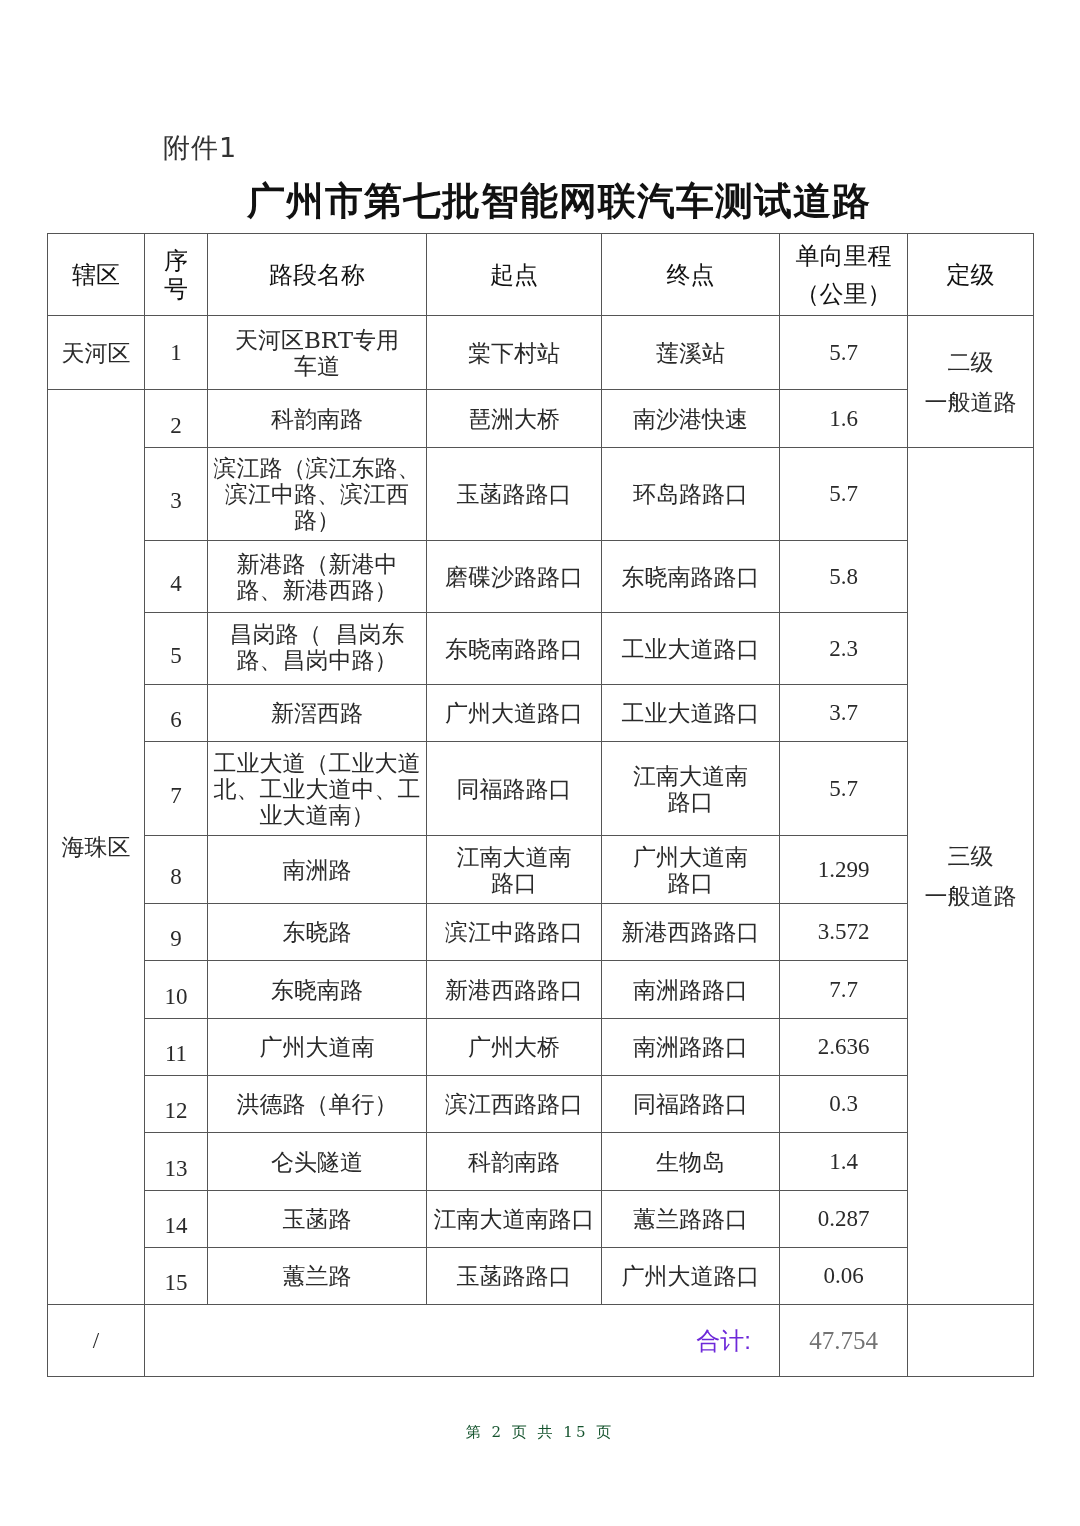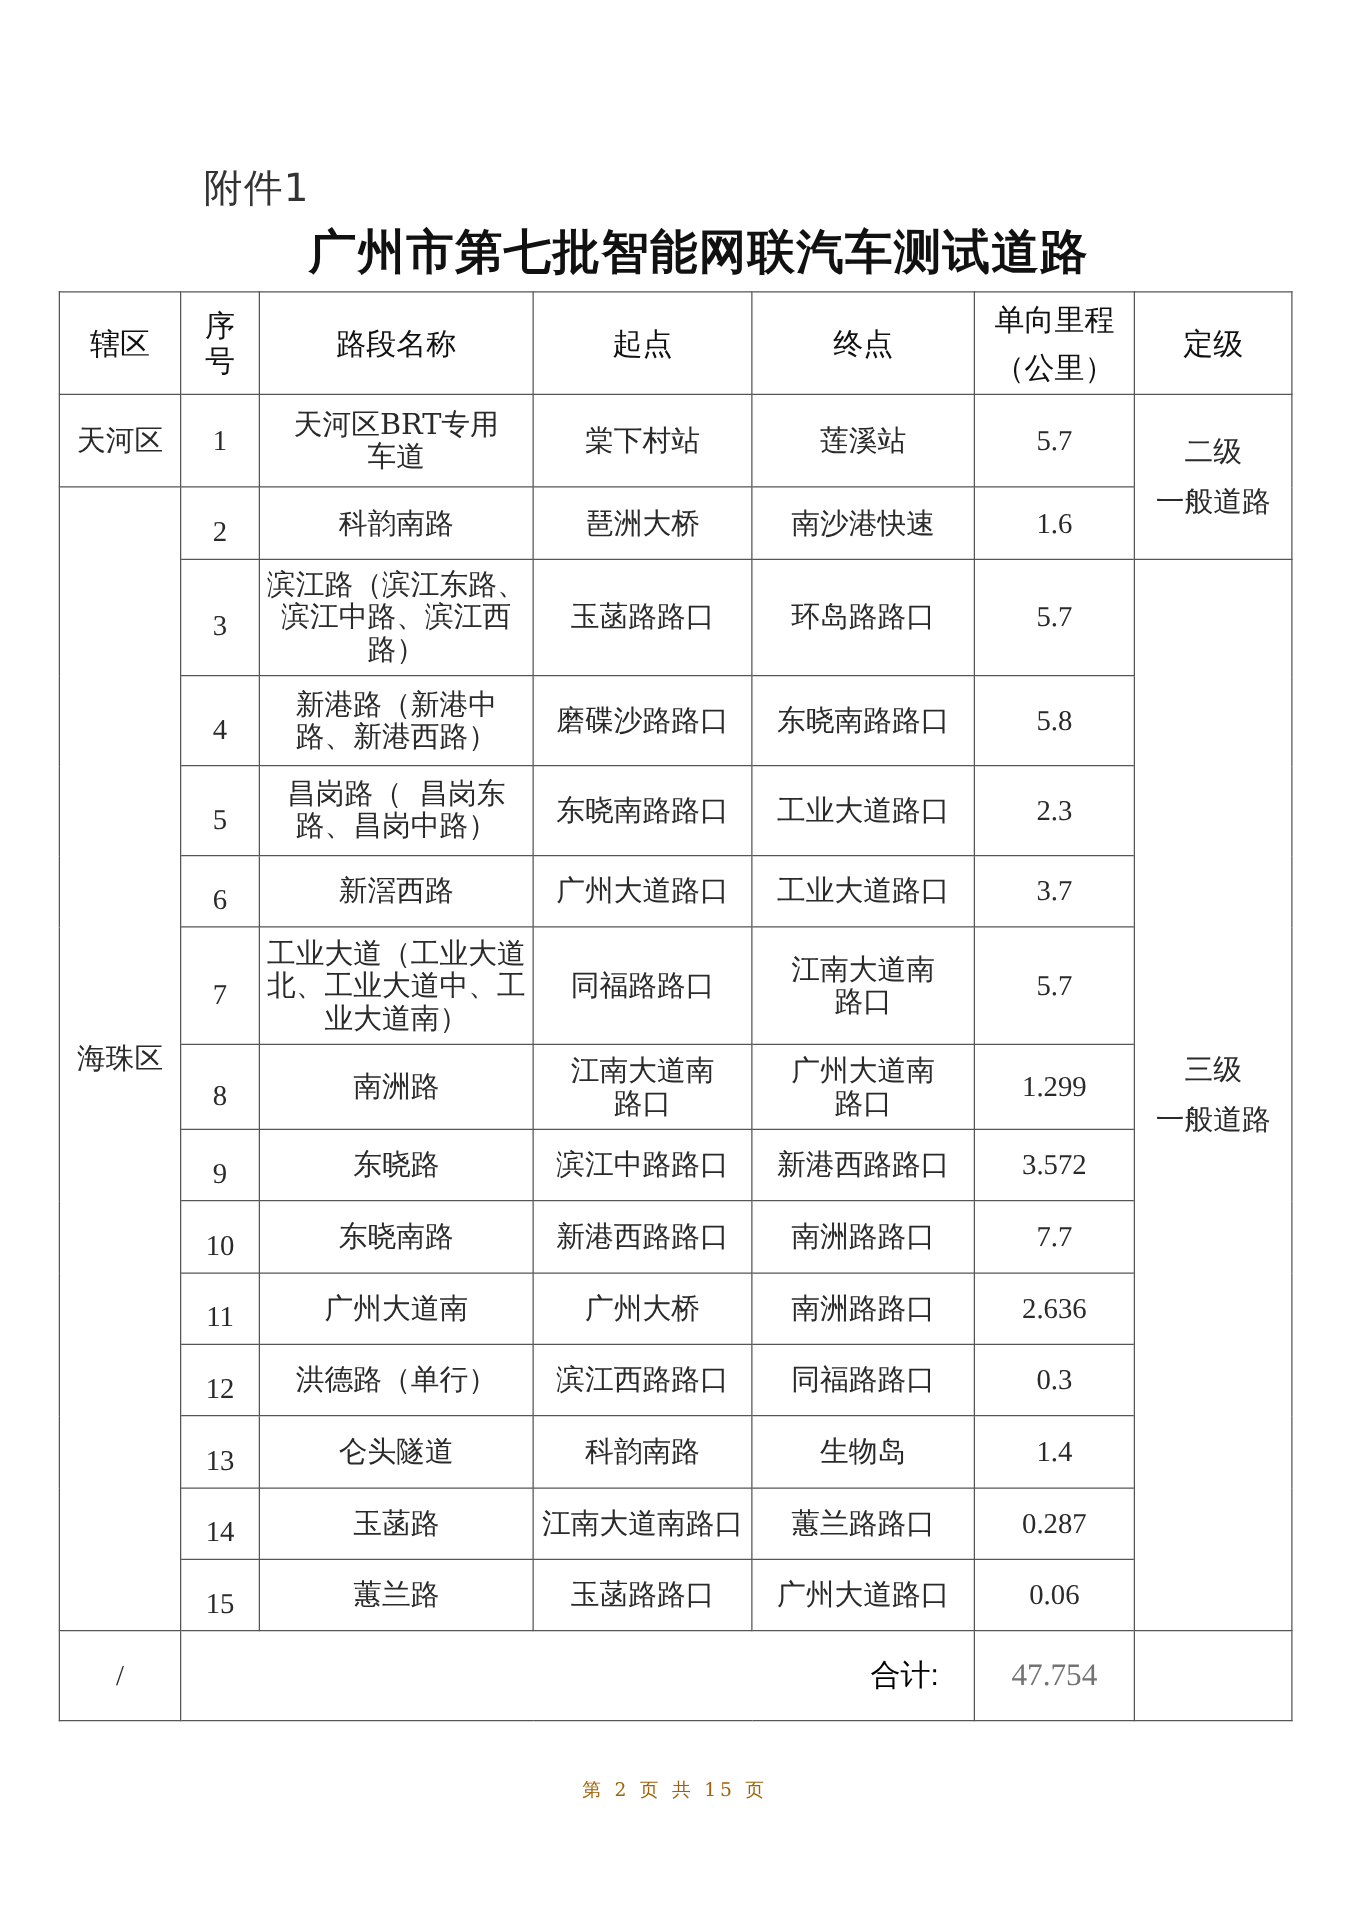--- a/index.html
+++ b/index.html
@@ -1,36 +1,36 @@
 <!DOCTYPE html>
 <html><head>
 <meta charset="utf-8">
 <style>
   html, body { margin:0; padding:0; background:#ffffff; }
   body { width:1080px; height:1526px; position:relative; overflow:hidden;
          font-family:"DejaVu Serif","Liberation Serif",serif; color:#2a2a2a; }
-  .attach { position:absolute; left:163px; top:130px; font-size:31px; color:#333;
+  .attach { position:absolute; left:163px; top:130px; font-size:27px; color:#333;
             font-family:"DejaVu Sans","Liberation Sans",sans-serif; letter-spacing:1px; }
   .title { position:absolute; left:0; width:1118px; top:176px; text-align:center;
            font-size:38px; font-weight:bold; color:#111; letter-spacing:1px;
            font-family:"DejaVu Serif","Liberation Serif",serif; }
   table.roads { position:absolute; left:47px; top:233px; width:986px;
                 border-collapse:collapse; table-layout:fixed; }
   table.roads td, table.roads th { border:1.5px solid #555; text-align:center;
         vertical-align:middle; padding:0 4px; font-size:23px; line-height:26px; font-weight:normal; }
   table.roads th { font-family:"DejaVu Sans","Liberation Sans",sans-serif; font-size:24px;
         color:#111; line-height:38px; }
   .num { font-family:"Liberation Serif","DejaVu Serif",serif; font-size:24px; }
   .seq { padding-top:14px !important; }
   .grade { line-height:40px !important; }
   .total-label { text-align:right !important; font-weight:bold; font-size:24px !important;
-                 padding-right:28px !important; font-family:Liberation Sans, sans-serif; color:#000000;margin-left:10px; }
+                 padding-right:28px !important; font-family:Liberation Sans, sans-serif; color:#6d28d9;margin-left:10px; }
   .total-val { font-weight:bold; font-size:25px !important; color:#737373; }
   .footer { position:absolute; left:0; width:1080px; top:1423px; text-align:center;
-            font-size:15px; color:#a16207; letter-spacing:3px; }
+            font-size:15px; color:#14532d; letter-spacing:3px; }
 </style>
 </head>
 <body>
 
 <div class="attach">附件1</div>
 <div class="title">广州市第七批智能网联汽车测试道路</div>
 
 <table class="roads">
   <colgroup>
     <col style="width:97px">

